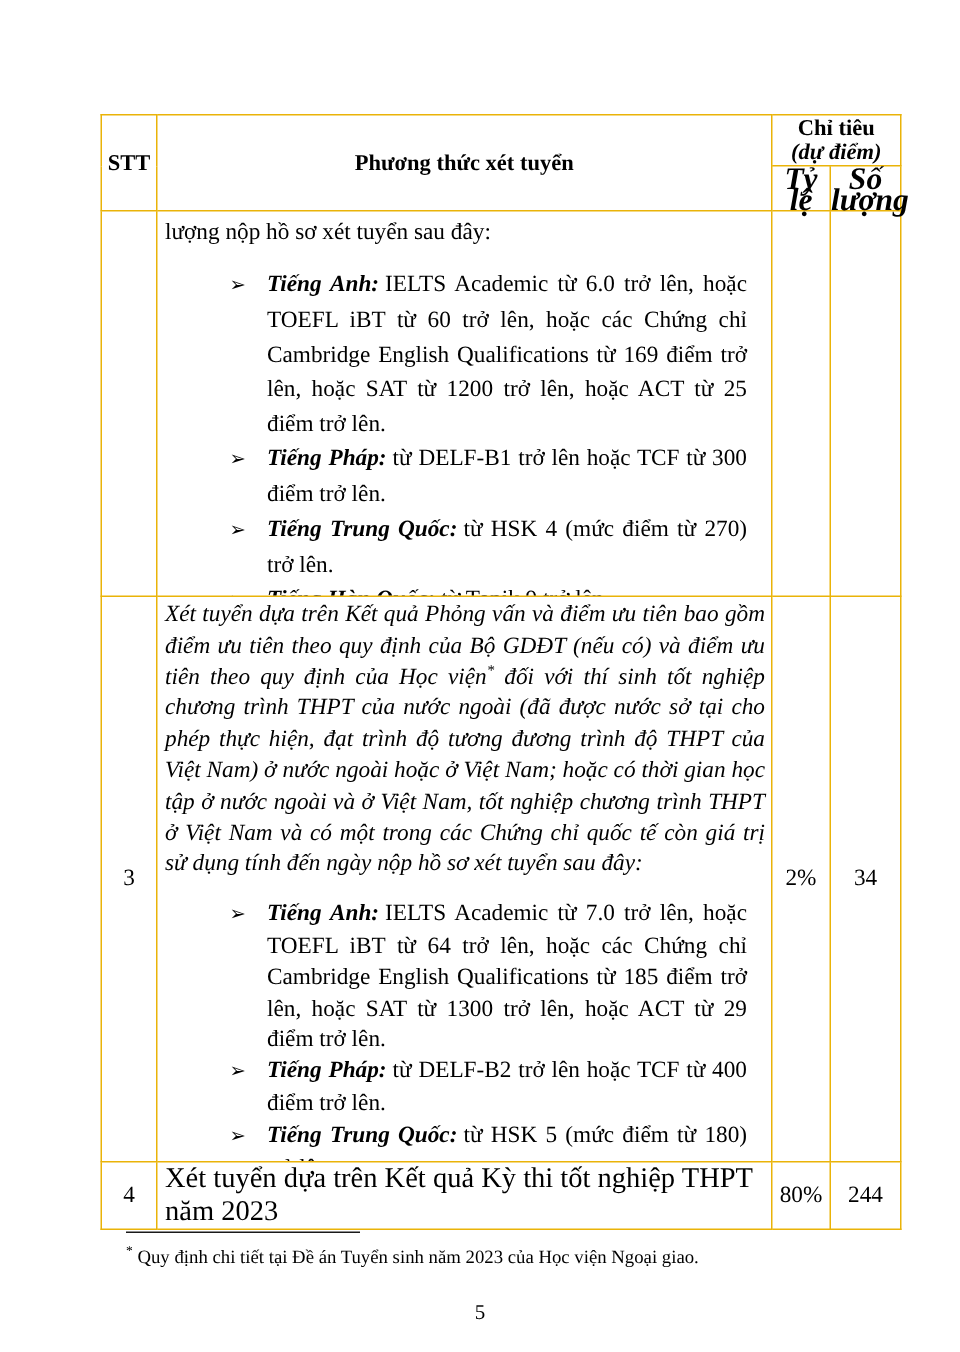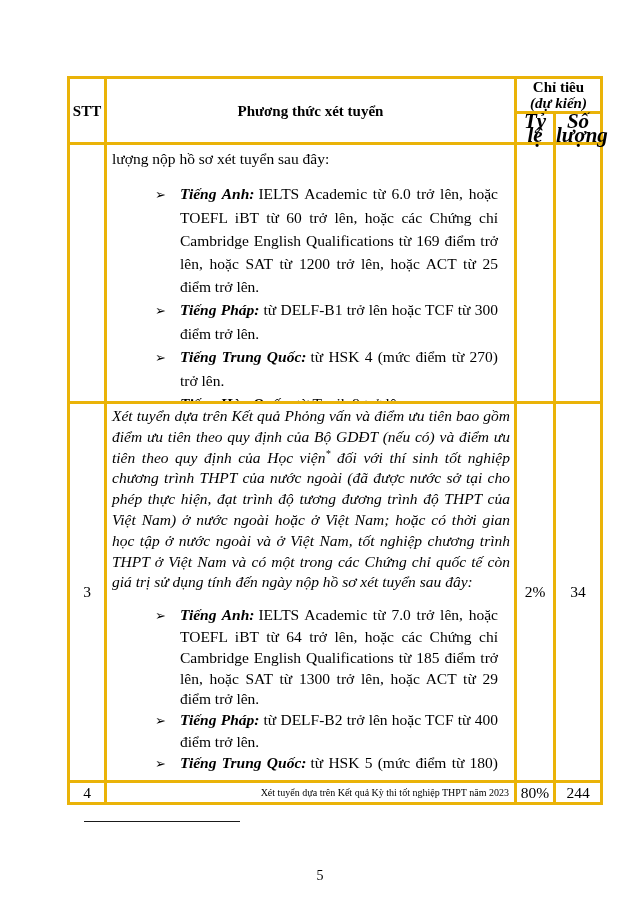--- a/index.html
+++ b/index.html
@@ -8,21 +8,21 @@
     color:#000; font-family:"Liberation Serif","DejaVu Serif",serif;
     overflow:hidden;
   }
 
   
   table.admissions {
     position:absolute; left:67px; top:76px;
     border-collapse:collapse; table-layout:fixed; width:533px;
   }
   .admissions th, .admissions td {
-    border:3px solid #eab308; padding:0; margin:0;
+    border:1px solid #eab308; padding:0; margin:0;
   }
   col.c-stt    { width:37px;  }
   col.c-method { width:410px; }
   col.c-ratio  { width:39px;  }
   col.c-qty    { width:47px;  }
 
   
   th.th {
     font-weight:bold; text-align:center; vertical-align:middle;
     font-size:15px; line-height:16px; background:#fff;
@@ -37,21 +37,21 @@
   td.content { vertical-align:top; }
   td.num {
     text-align:center; vertical-align:middle; font-size:15.5px;
   }
   .clip  { overflow:hidden; padding:2px 4px 0 5px; font-size:15.5px; text-align:justify; }
   .clip2 { height:254px; line-height:23px; }
   .clip3 { height:374px; line-height:20.8px; }
   tr.row2 { height:257px; }
   tr.row3 { height:376px; }
   tr.row4 { height:22px; }
-  td.method4 { font-size:10px; padding:0 5px; vertical-align:middle; text-align:right; }
+  td.method4 { font-size:19px; padding:0 5px; vertical-align:middle; text-align:left; }
 
   p.cont  { margin:0; }
   p.intro { margin:0;font-style:italic; }
   ul.points { margin:12px; padding:0; list-style:none; }
   li.point { padding-left:56px; text-indent:-25px; }
   li.point .marker {
     display:inline-block; width:25px; text-indent:0;
     font-family:"DejaVu Sans",sans-serif; font-size:13px;
   }
   .lbl { font-weight:bold; font-style:italic; margin-right:4px; }
@@ -85,21 +85,21 @@
         <col class="c-method">
         <col class="c-ratio">
         <col class="c-qty">
     </colgroup>
     <thead>
       <tr class="hrow1">
         <th class="th" rowspan="2">STT</th>
         <th class="th" rowspan="2">Phương thức xét tuyển</th>
         <th class="th" colspan="2">
           <div class="quota-title">Chỉ tiêu</div>
-          <div class="quota-sub">(dự kiến)</div>
+          <div class="quota-sub">(dự điểm)</div>
         </th>
       </tr>
       <tr class="hrow2">
         <th class="th sub">Tỷ
 lệ</th>
         <th class="th sub">Số
 lượng</th>
       </tr>
     </thead>
     <tbody>
@@ -145,16 +145,17 @@
         <td class="num">4</td>
         <td class="method4">Xét tuyển dựa trên Kết quả Kỳ thi tốt nghiệp THPT năm 2023</td>
         <td class="num">80%</td>
         <td class="num">244</td>
       </tr>
 
     </tbody>
   </table>
 
   <div class="footnote-rule"></div>
+  <div class="footnote"><sup class="star">*</sup><span> Quy định chi tiết tại Đề án Tuyển sinh năm 2023 của Học viện Ngoại giao.</span></div>
 
   <div class="page-number">5</div>
 
 </div>
 
 </body></html>

